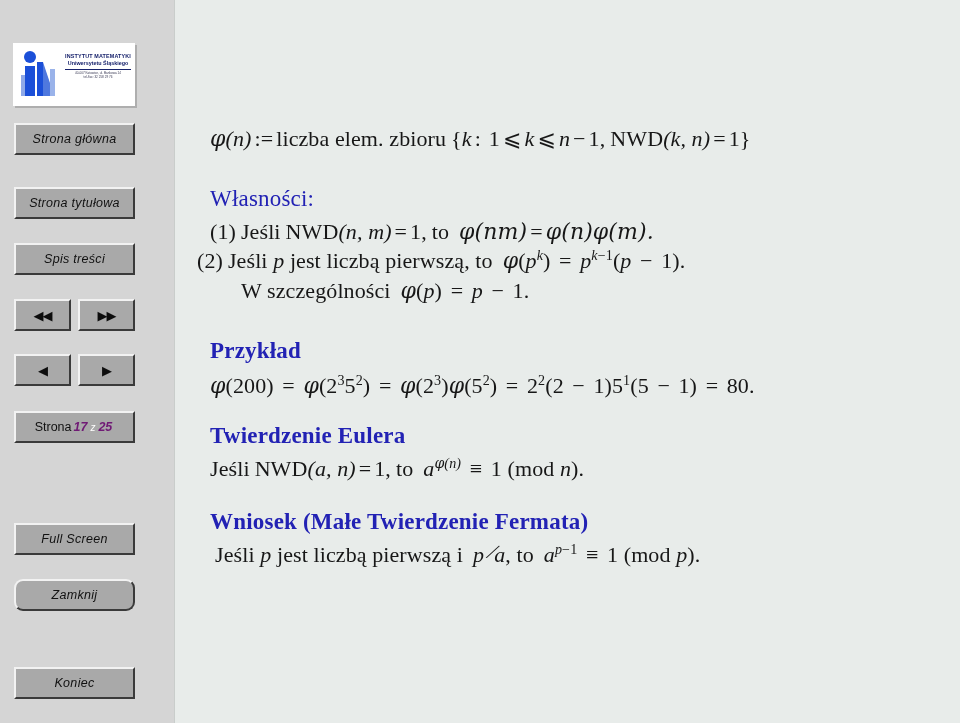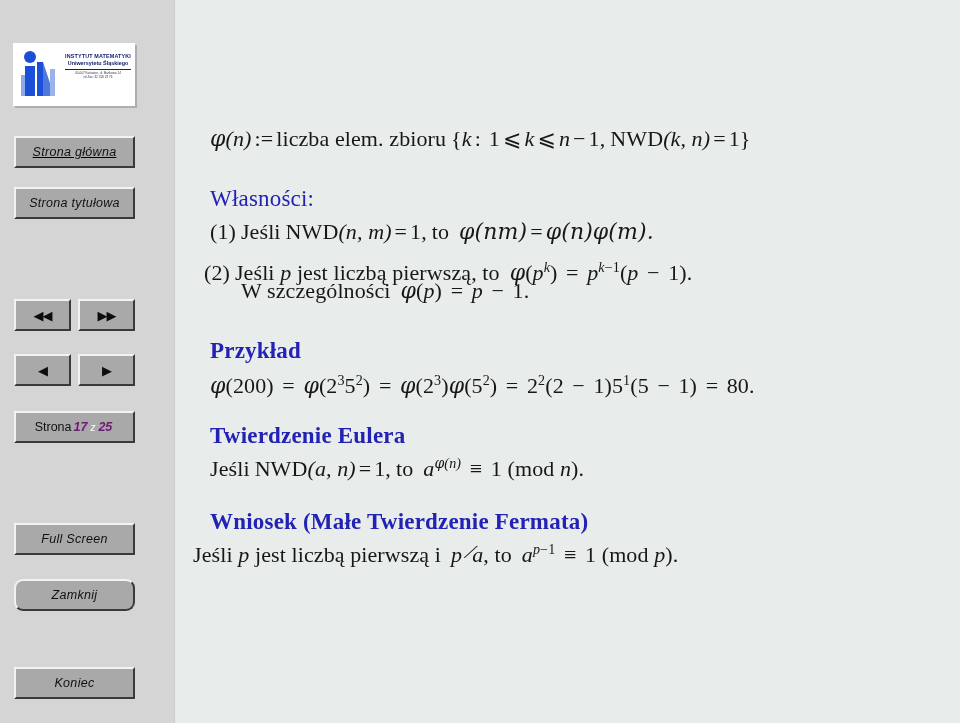--- a/index.html
+++ b/index.html
@@ -214,28 +214,31 @@
     </svg>
     <div id="logo-text">
       <div class="logo-l1">INSTYTUT MATEMATYKI</div>
       <div class="logo-l2">Uniwersytetu Śląskiego</div>
       <div class="logo-rule"></div>
       <div class="logo-l3">40-007 Katowice, ul. Bankowa 14</div>
       <div class="logo-l4">tel./fax: 32 258 29 76</div>
     </div>
   </div>
 
-  <div class="btn btn-wide" style="top:136px;text-decoration:underline;">
+  <div class="btn btn-wide" style="top:123px;">
     <span class="btn-label">Strona główna</span>
   </div>
 
   <div class="btn btn-wide" style="top:187px;">
     <span class="btn-label">Strona tytułowa</span>
   </div>
 
+  <div class="btn btn-wide" style="top:243px;">
+    <span class="btn-label">Spis treści</span>
+  </div>
 
   <div class="btn btn-half left" style="top:299px;">
     <span class="arrow-glyph">◀◀</span>
   </div>
   <div class="btn btn-half right" style="top:299px;">
     <span class="arrow-glyph">▶▶</span>
   </div>
 
   <div class="btn btn-half left" style="top:354px;">
     <span class="arrow-glyph">◀</span>
@@ -271,21 +274,21 @@
   <div class="bodyline" style="left:35px; top:126px;">
     <span class="phi">φ</span><span class="mathit">(n)</span><span class="op">:=</span><span class="mathrm">liczba elem. zbioru</span><span class="gap-s"></span><span class="mathrm">{</span><span class="mathit">k</span><span class="op">:</span><span class="gap-s"></span><span class="mathrm">1</span><span class="op">⩽</span><span class="mathit">k</span><span class="op">⩽</span><span class="mathit">n</span><span class="op">−</span><span class="mathrm">1</span><span class="mathrm">,</span><span class="gap-s"></span><span class="mathrm">NWD</span><span class="mathit">(k, n)</span><span class="op">=</span><span class="mathrm">1</span><span class="mathrm">}</span>
   </div>
 
   <div class="heading" style="left:35px; top:186px; font-weight:normal;">Własności:</div>
 
   <div class="bodyline" style="left:35px; top:219px;">
     <span class="mathrm">(1)</span><span class="gap-s"></span><span class="mathrm">Jeśli</span><span class="gap-s"></span><span class="mathrm">NWD</span><span class="mathit">(n, m)</span><span class="op">=</span><span class="mathrm">1,</span><span class="gap-s"></span><span class="mathrm">to</span><span class="gap"></span><span class="phi">φ(nm)</span><span class="op">=</span><span class="phi">φ(n)φ(m).</span>
   </div>
 
-  <div class="bodyline" style="left:29px; top:248px;margin-top:12px;">
+  <div class="bodyline" style="left:22px; top:248px;">
     <span class="mathrm">(2)</span><span class="gap-s"></span><span>Jeśli <span class="mathit">p</span> jest liczbą pierwszą, to</span><span class="gap"></span><span><span class="phi">φ</span>(<span class="mathit">p</span><sup class="m">k</sup>) <span class="op">=</span> <span class="mathit">p</span><sup class="m">k<span class="mathrm">−1</span></sup>(<span class="mathit">p</span> <span class="op">−</span> 1).</span>
   </div>
 
   <div class="bodyline" style="left:66px; top:278px;">
     <span class="mathrm">W szczególności</span><span class="gap"></span><span><span class="phi">φ</span>(<span class="mathit">p</span>) <span class="op">=</span> <span class="mathit">p</span> <span class="op">−</span> 1.</span>
   </div>
 
   <div class="heading" style="left:35px; top:338px;">Przykład</div>
 
   <div class="bodyline" style="left:35px; top:373px;">
@@ -293,17 +296,17 @@
   </div>
 
   <div class="heading" style="left:35px; top:423px;">Twierdzenie Eulera</div>
 
   <div class="bodyline" style="left:35px; top:456px;">
     <span class="mathrm">Jeśli</span><span class="gap-s"></span><span class="mathrm">NWD</span><span class="mathit">(a, n)</span><span class="op">=</span><span class="mathrm">1,</span><span class="gap-s"></span><span class="mathrm">to</span><span class="gap"></span><span><span class="mathit">a</span><sup class="m"><span class="phi">φ</span>(n)</sup> <span class="op">≡</span> 1 (mod <span class="mathit">n</span>).</span>
   </div>
 
   <div class="heading" style="left:35px; top:509px;">Wniosek (Małe Twierdzenie Fermata)</div>
 
-  <div class="bodyline" style="left:18px; top:542px;">
+  <div class="bodyline" style="left:40px; top:542px;">
     <span>Jeśli <span class="mathit">p</span> jest liczbą pierwszą i</span><span class="gap"></span><span><span class="mathit">p</span> <span class="nmid"><span class="slash">⁄</span><span class="mathrm" style="visibility:hidden">|</span></span><span class="mathit">a</span>, to</span><span class="gap"></span><span><span class="mathit">a</span><sup class="m">p<span class="mathrm">−1</span></sup> <span class="op">≡</span> 1 (mod <span class="mathit">p</span>).</span>
   </div>
 
 </div>
 
 </body></html>

